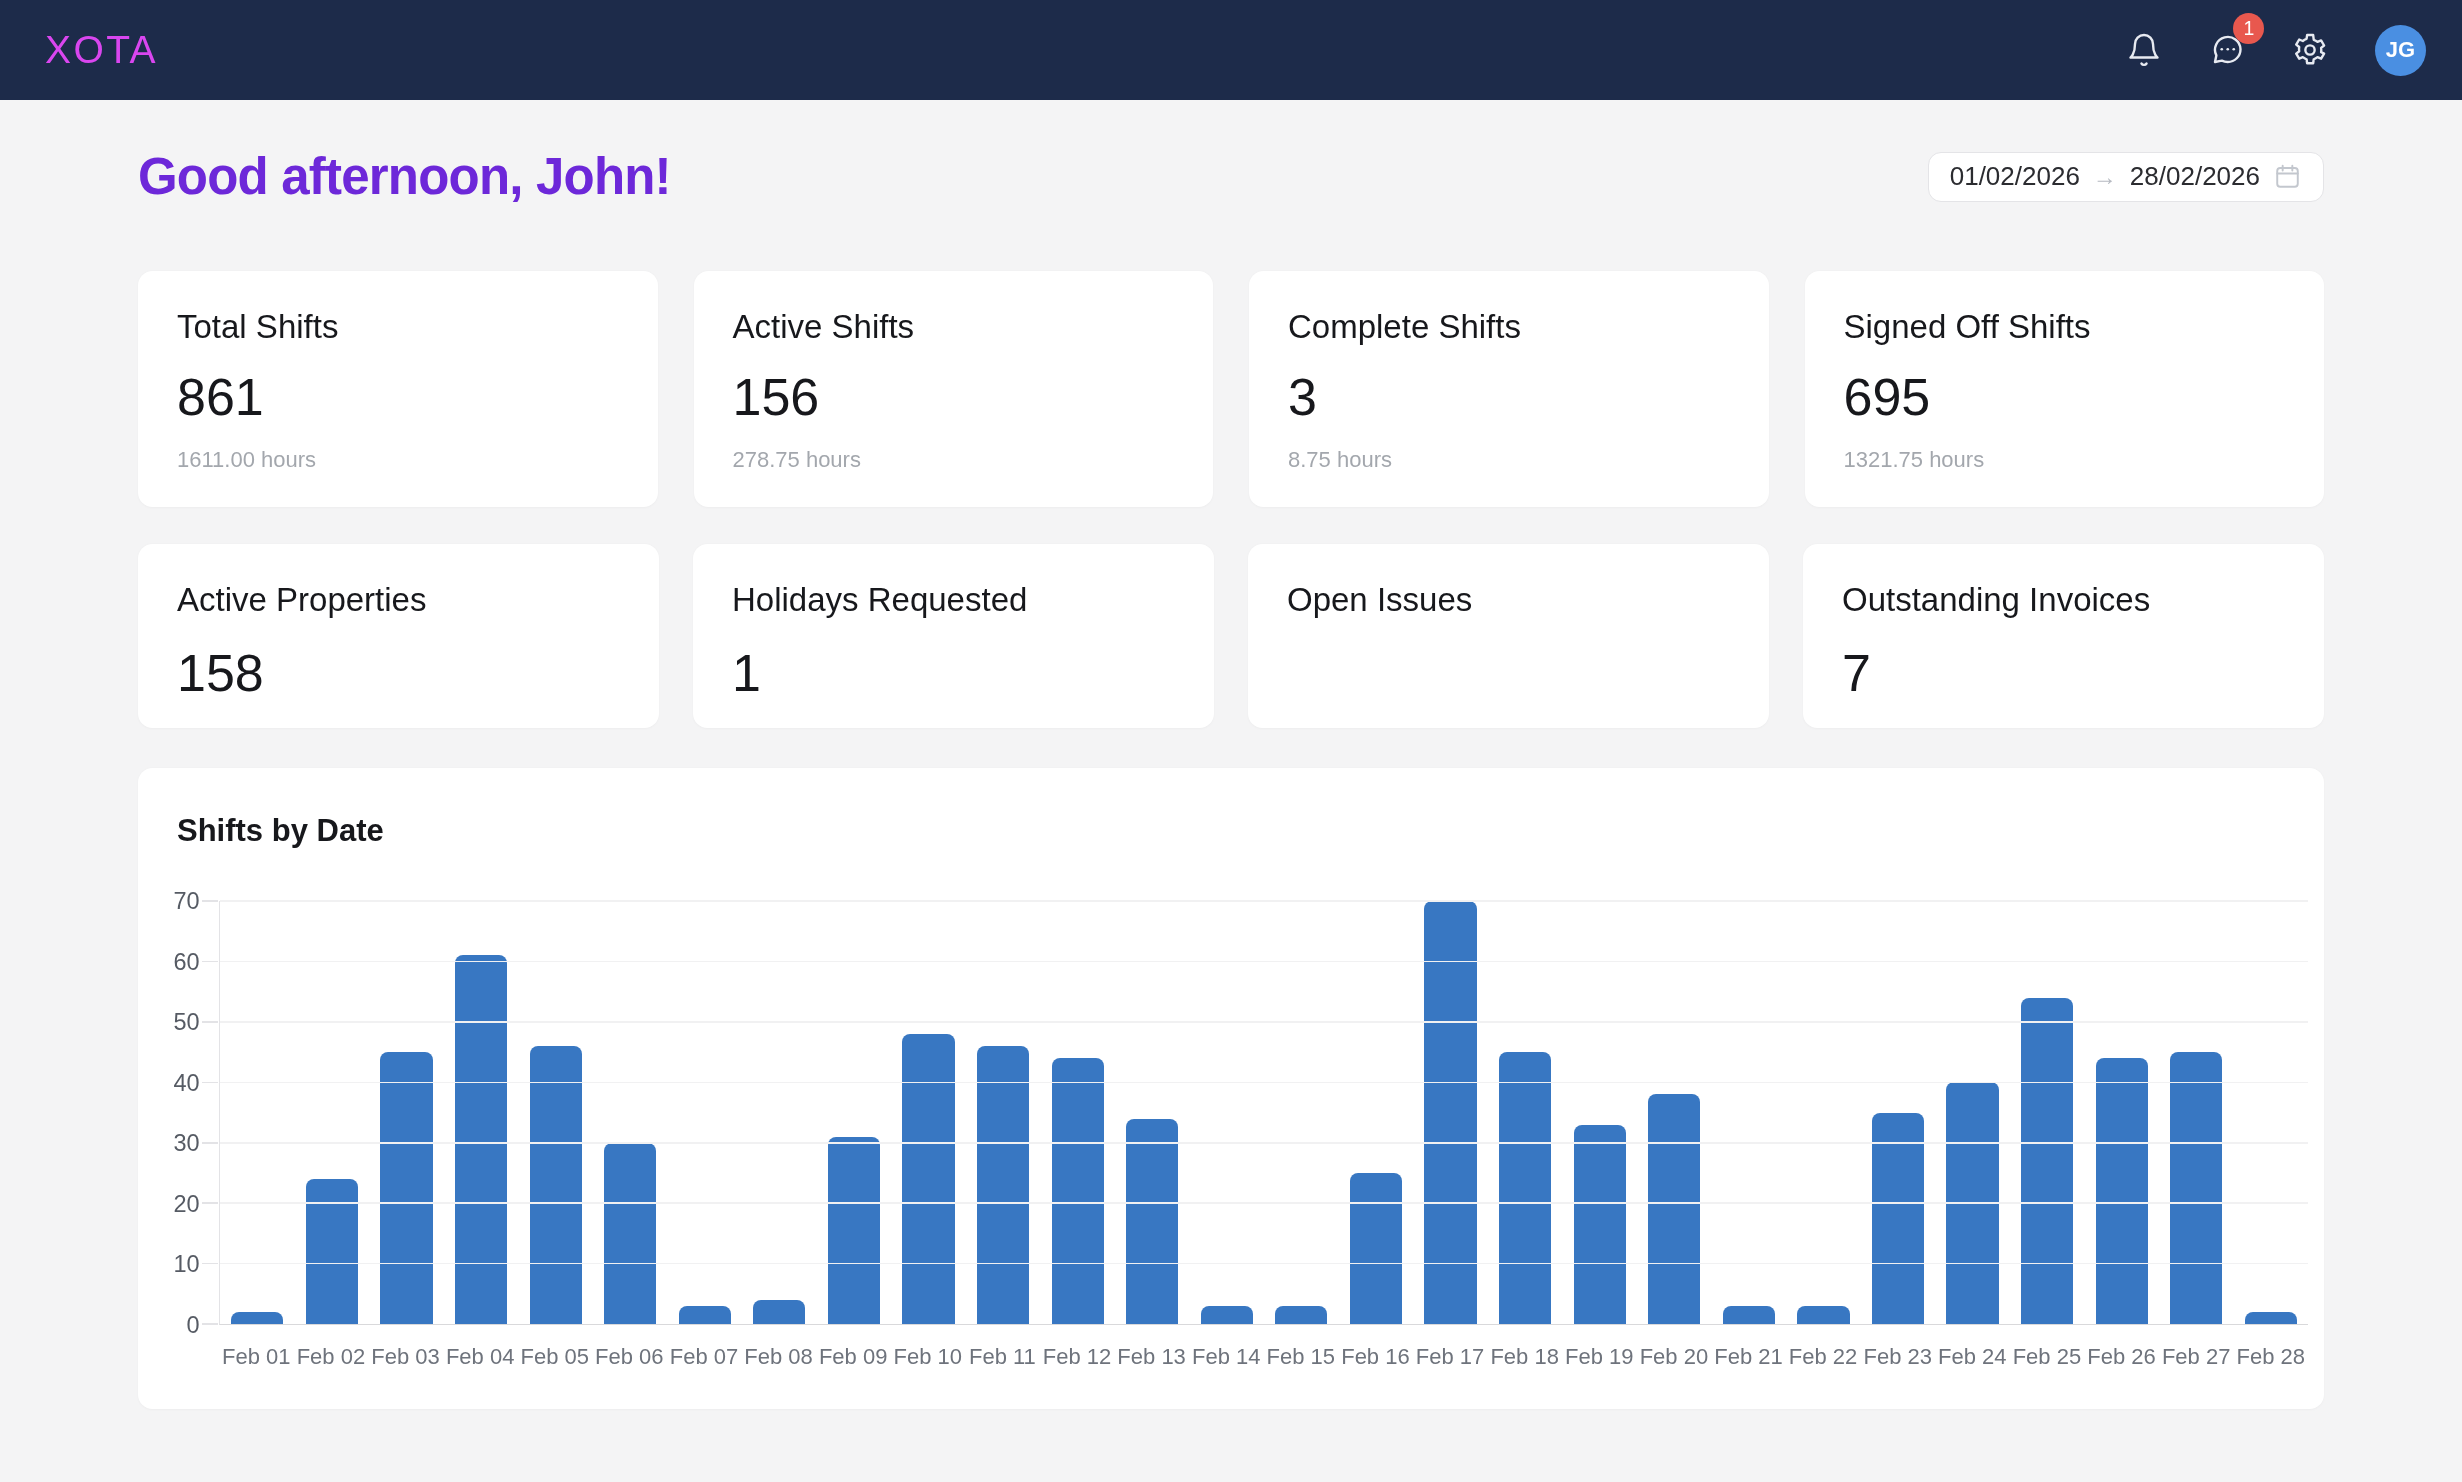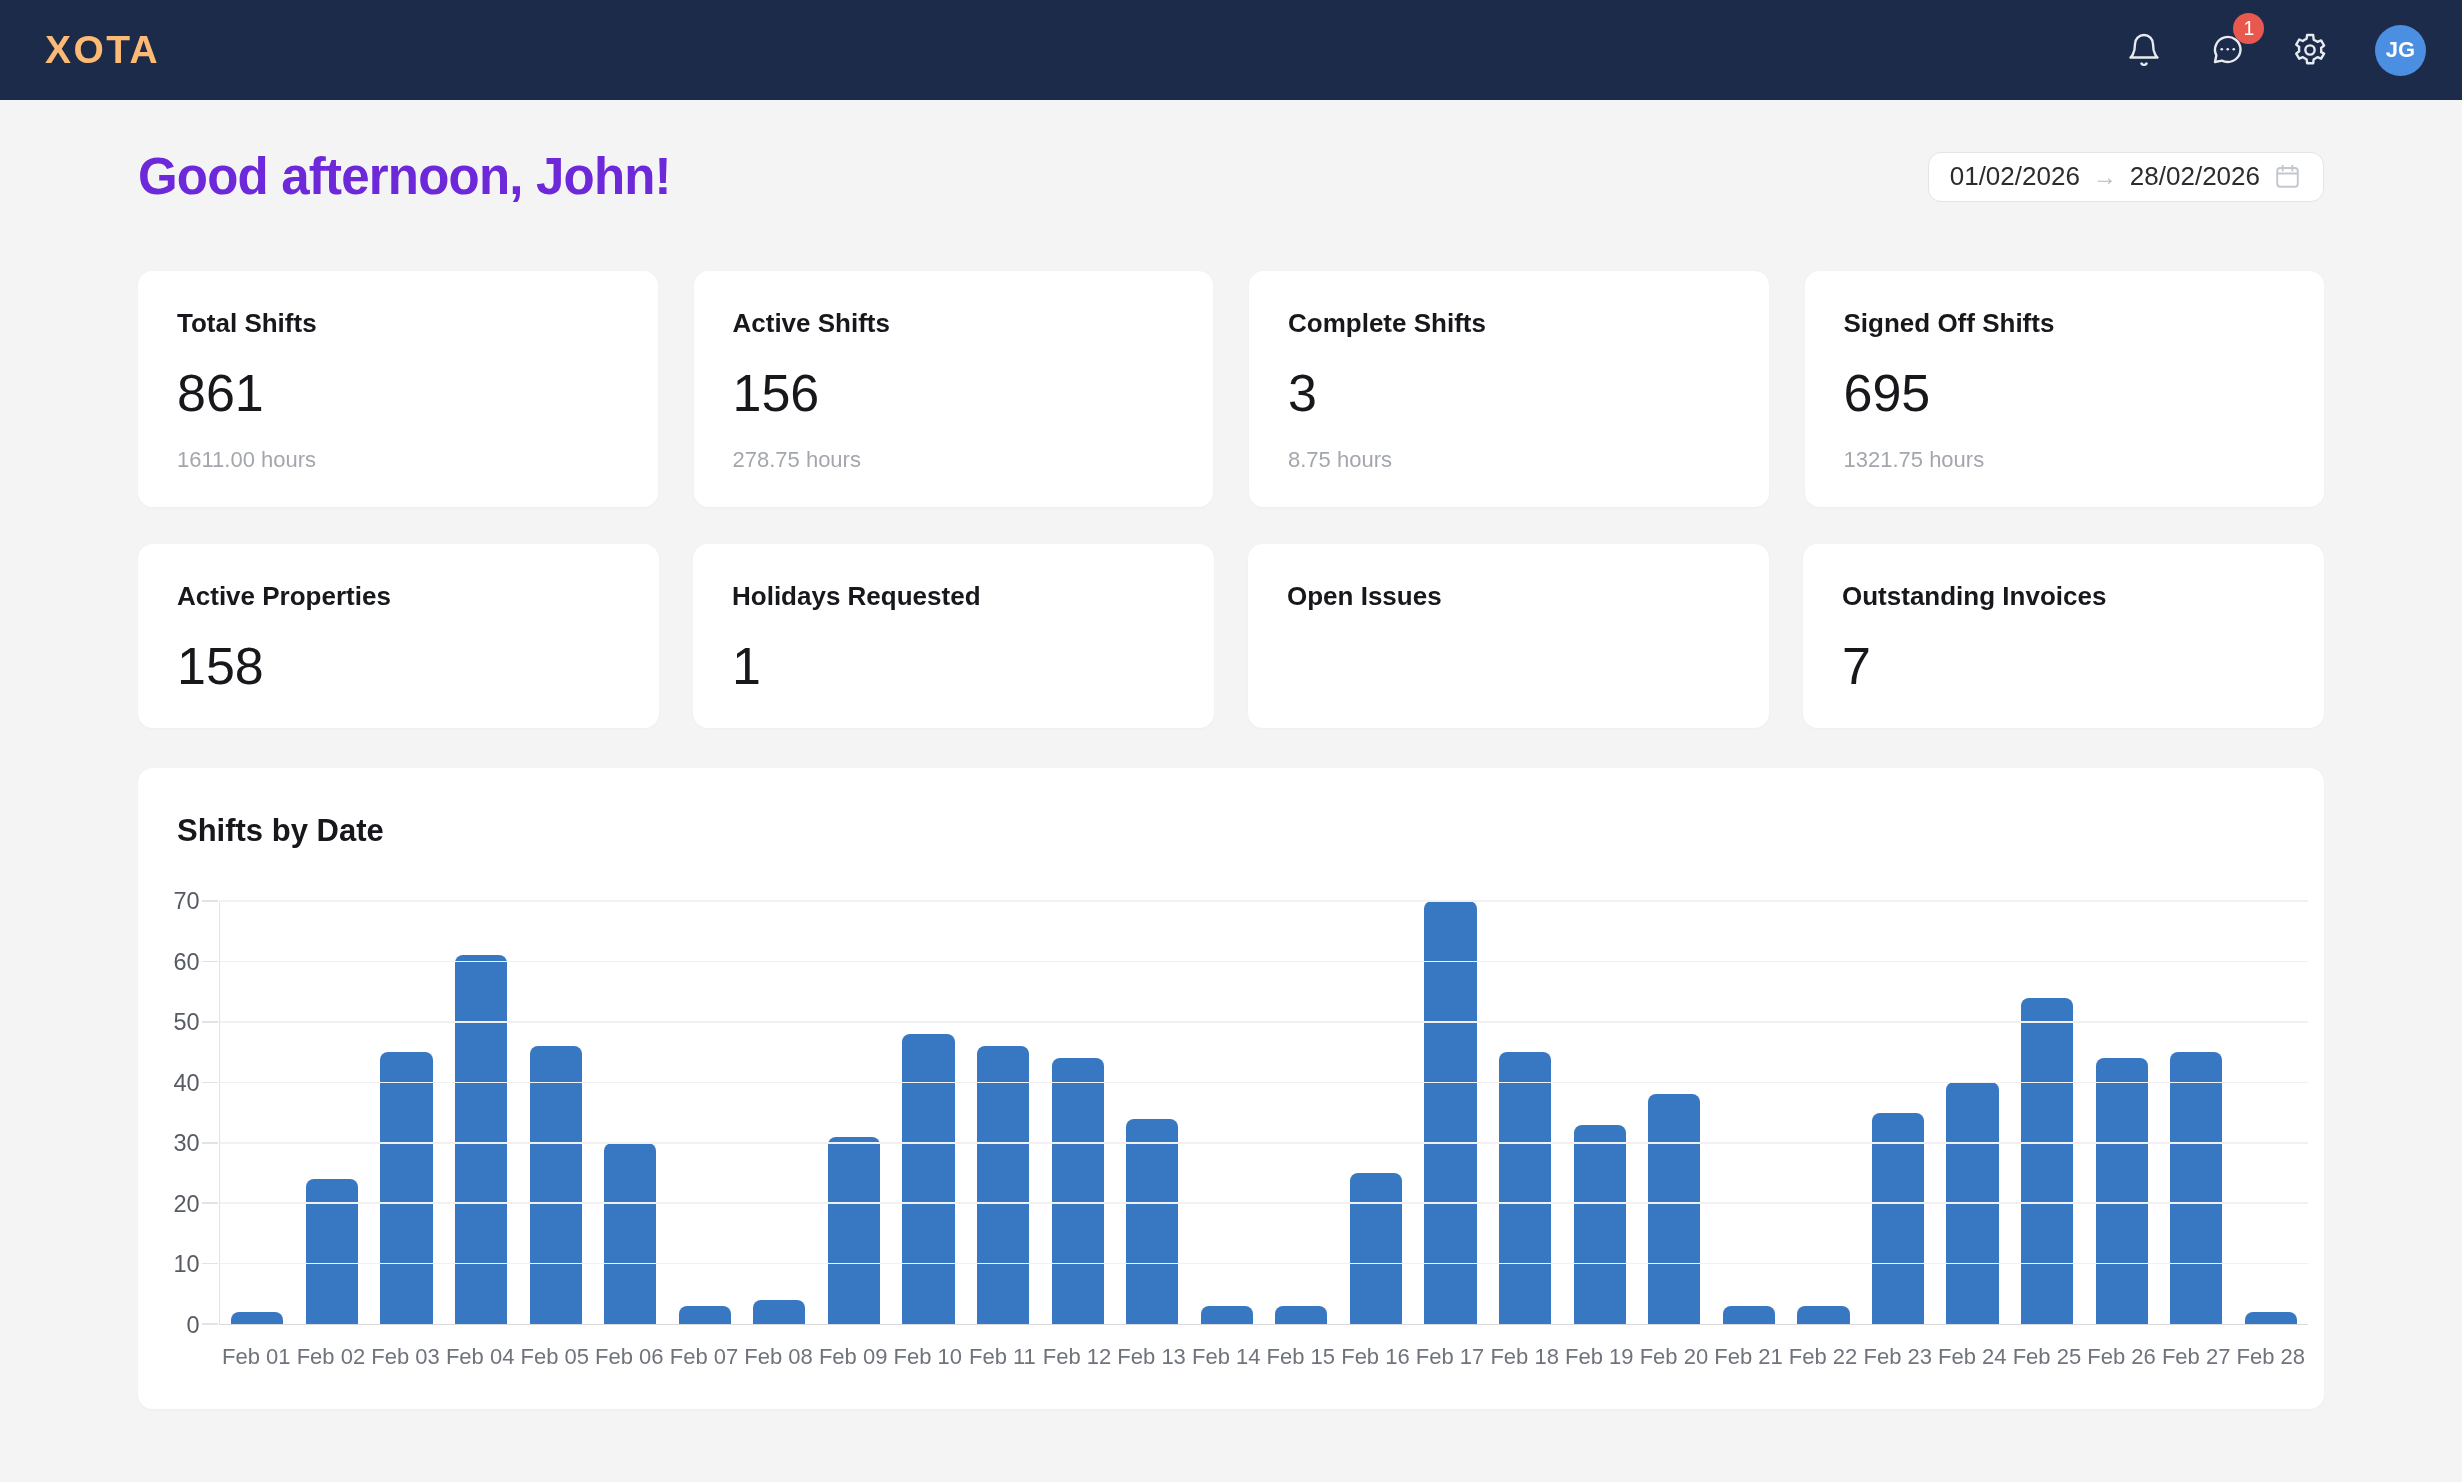--- a/index.html
+++ b/index.html
@@ -23,22 +23,22 @@
     -webkit-font-smoothing:antialiased;
   }
 
   
   .navbar{
     height:100px;background:var(--navbar-bg);
     display:flex;align-items:stretch;
     padding:0 36px 0 45px;position:relative;
   }
   .logo{
-    align-self:center;color:#fdba74;
-    font-size:39px;font-weight:700;letter-spacing:2.4px;
+    align-self:center;color:#d946ef;
+    font-size:39px;font-weight:400;letter-spacing:2.4px;
   }
   .nav-items{display:flex;align-items:stretch;margin-left:567px;}
   .nav-item{
     display:flex;align-items:center;
     padding:0 28px;font-size:25px;color:var(--nav-text);
     cursor:pointer;white-space:nowrap;
   }
   .nav-item.active{
     background:var(--accent);color:#ffffff;padding:0 36px;
   }
@@ -80,21 +80,21 @@
   .date-range svg{width:29px;height:29px;display:block;}
 
   
   .stats-row{display:flex;gap:36px;}
   .stats-row-1{margin-top:65px;}
   .stats-row-2{margin-top:37px;gap:34px;}
   .card{background:var(--card-bg);border-radius:14.6px;box-shadow:0 0.8px 2.4px rgba(20,24,40,0.03);}
   .stat-card{flex:1;padding:37px 39px 34px;}
   .stat-card.tall{height:236px;display:flex;flex-direction:column;justify-content:space-between;}
   .stat-card.short{height:184px;}
-  .stat-title{font-size:26px;font-weight:700;color:var(--text-dark);}
+  .stat-title{font-size:33px;font-weight:400;color:var(--text-dark);}
   .stat-value{font-size:52px;font-weight:500;color:var(--text-dark);}
   .stat-card.short .stat-value{margin-top:24px;}
   .stat-sub{font-size:22px;color:var(--text-sub);}
 
   
   .chart-card{
     margin-top:40px;height:641px;
     padding:45px 16px 0 26px;
   }
   .chart-title{font-size:31px;font-weight:600;color:var(--text-dark);margin-left:13px;}

